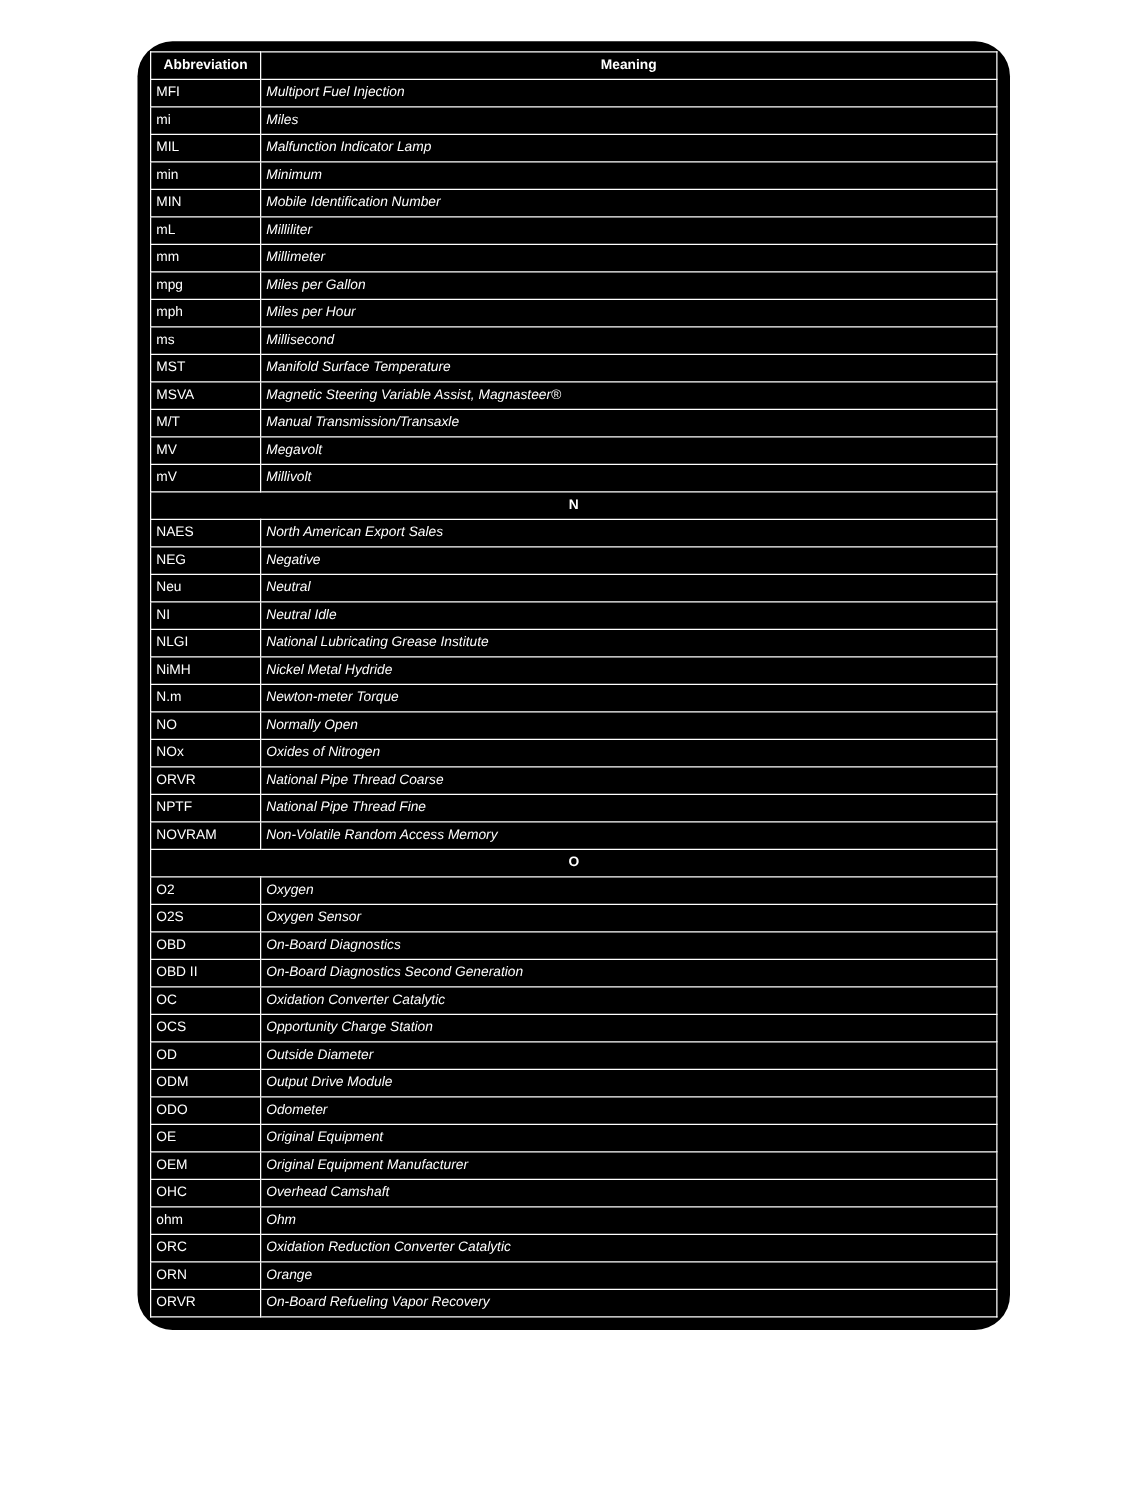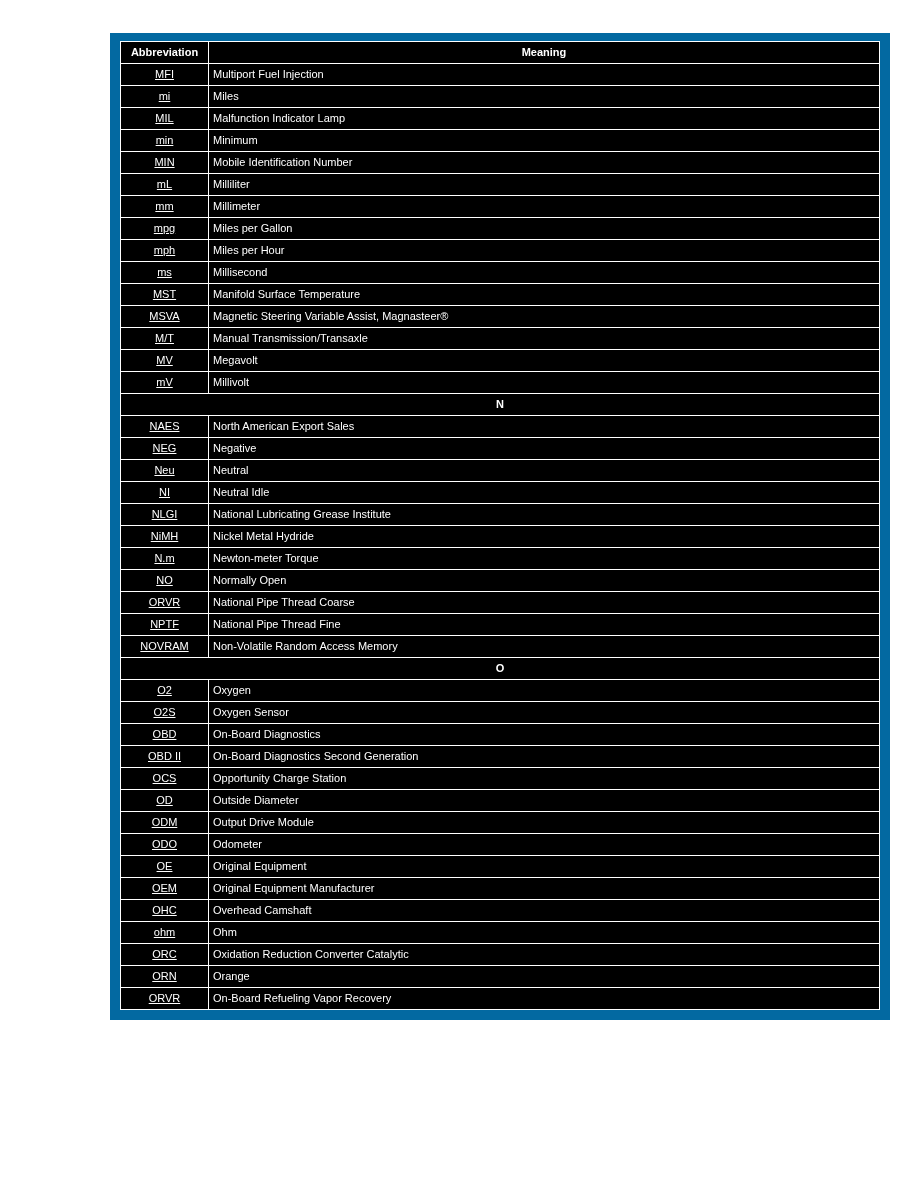--- a/index.html
+++ b/index.html
@@ -10,24 +10,25 @@
   body {
     width: 918px;
     height: 1188px;
     position: relative;
     font-family: "Liberation Sans", sans-serif;
   }
   .table-wrap {
     position: absolute;
     left: 110px;
     top: 33px;
-    width: 780px;
+    width: 698px;
     box-sizing: border-box;
-    background: #0369a1;
+    background: #000000;
     padding: 8px 10px 10px 10px;
+    border-radius: 28px;
   }
   table.abbr-table {
     border-collapse: collapse;
     width: 100%;
     table-layout: fixed;
     background: #000000;
   }
   table.abbr-table col.col-abbr { width: 88px; }
   table.abbr-table td, table.abbr-table th {
     border: 1px solid #ffffff;
@@ -39,26 +40,25 @@
     padding: 1px 4px;
     overflow: hidden;
     white-space: nowrap;
   }
   th.header-abbr, th.header-meaning {
     font-weight: bold;
     text-align: center;
     font-size: 11.5px;
   }
   td.abbr-cell {
-    text-align: center;
-    text-decoration: underline;
   }
   td.meaning-cell {
     text-align: left;
     padding-left: 6px;
+    font-style: italic;
   }
   td.section-cell {
     text-align: center;
     font-weight: bold;
     font-size: 11.5px;
   }
 </style>
 </head>
 <body>
 
@@ -164,20 +164,24 @@
         </tr>
         <tr>
           <td class="abbr-cell">N.m</td>
           <td class="meaning-cell">Newton-meter Torque</td>
         </tr>
         <tr>
           <td class="abbr-cell">NO</td>
           <td class="meaning-cell">Normally Open</td>
         </tr>
         <tr>
+          <td class="abbr-cell">NOx</td>
+          <td class="meaning-cell">Oxides of Nitrogen</td>
+        </tr>
+        <tr>
           <td class="abbr-cell">ORVR</td>
           <td class="meaning-cell">National Pipe Thread Coarse</td>
         </tr>
         <tr>
           <td class="abbr-cell">NPTF</td>
           <td class="meaning-cell">National Pipe Thread Fine</td>
         </tr>
         <tr>
           <td class="abbr-cell">NOVRAM</td>
           <td class="meaning-cell">Non-Volatile Random Access Memory</td>
@@ -193,20 +197,24 @@
           <td class="abbr-cell">O2S</td>
           <td class="meaning-cell">Oxygen Sensor</td>
         </tr>
         <tr>
           <td class="abbr-cell">OBD</td>
           <td class="meaning-cell">On-Board Diagnostics</td>
         </tr>
         <tr>
           <td class="abbr-cell">OBD II</td>
           <td class="meaning-cell">On-Board Diagnostics Second Generation</td>
+        </tr>
+        <tr>
+          <td class="abbr-cell">OC</td>
+          <td class="meaning-cell">Oxidation Converter Catalytic</td>
         </tr>
         <tr>
           <td class="abbr-cell">OCS</td>
           <td class="meaning-cell">Opportunity Charge Station</td>
         </tr>
         <tr>
           <td class="abbr-cell">OD</td>
           <td class="meaning-cell">Outside Diameter</td>
         </tr>
         <tr>

